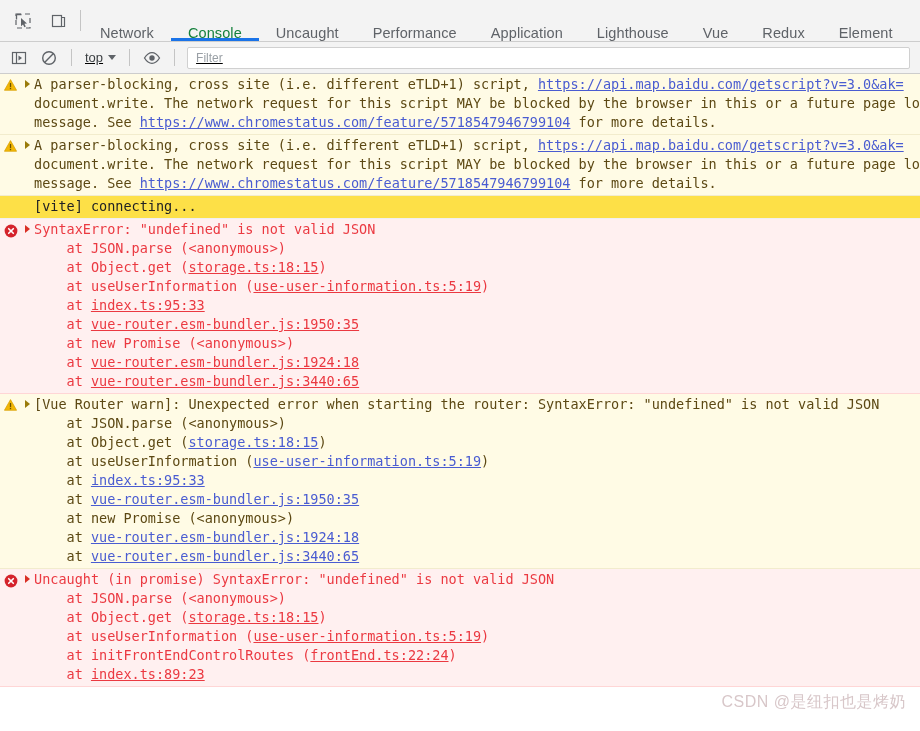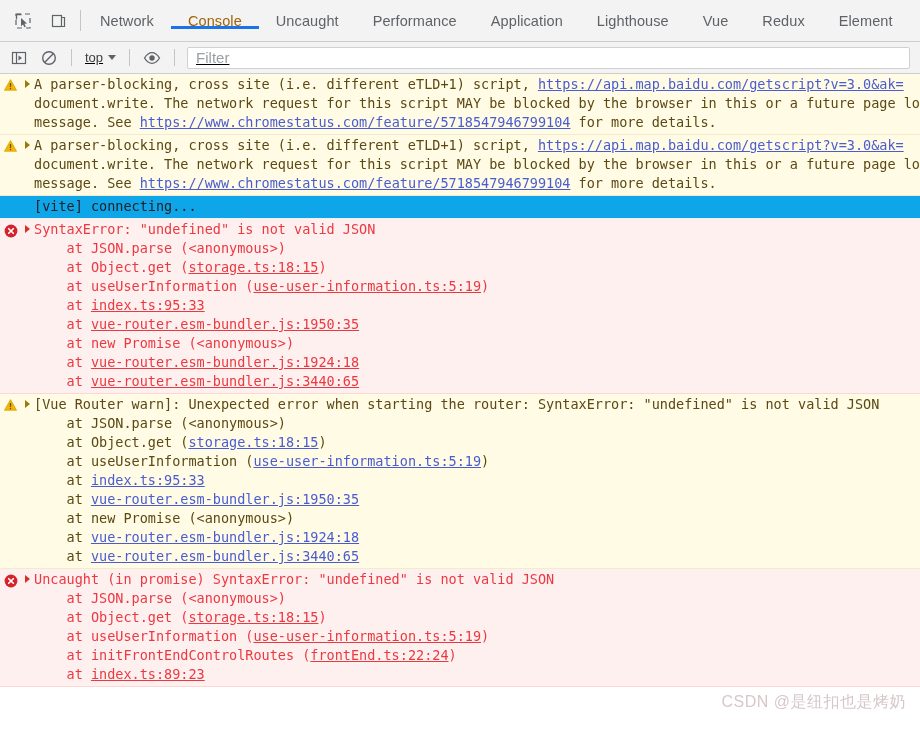--- a/index.html
+++ b/index.html
@@ -50,36 +50,36 @@
   }
   .tool-btn svg { display: block; }
   .vsep {
     width: 1px;
     background: #c4c4c4;
     margin: 10px 2px 10px 2px;
     align-self: stretch;
   }
   .tabs {
     display: flex;
-    align-items: center;
+    align-items: flex-end;
     flex: 1;
     min-width: 0;
   }
   .tab {
     display: flex;
     align-items: center;
     padding: 0 17px;
     font-size: 14.5px;
     color: #5f6368;
     white-space: nowrap;
     position: relative;
     letter-spacing: 0.1px;
   }
   .tab.active {
-    color: #a16207;
+    color: #15803d;
   }
   .tab.active::after {
     content: "";
     position: absolute;
     left: 0; right: 0; bottom: 0;
     height: 3px;
     background: var(--accent, #1a73e8);
   }
 
   
@@ -127,21 +127,21 @@
     flex: 1;
     height: 20px;
     margin-left: 3px;
     margin-right: 4px;
     background: #ffffff;
     border: 1px solid #d0d0d0;
     border-radius: 2px;
     display: flex;
     align-items: center;
     padding: 0 8px;
-    font-size: 15px;
+    font-size: 12px;
     color: #9aa0a6;
     font-family: "Liberation Sans", sans-serif;
   }
 
   
   .console {
     flex: 1;
     overflow: hidden;
     background: #ffffff;
     position: relative;
@@ -155,21 +155,21 @@
   }
   .msg.warn {
     background: #fffbe5;
     border-bottom: 1px solid #f2eccd;
   }
   .msg.err {
     background: #fff0f0;
     border-bottom: 1px solid #ffd6d6;
   }
   .msg.info {
-    background: #0ea5e9;
+    background: #fde047;
     align-items: center;
   }
   .gutter {
     width: 21px;
     min-width: 21px;
     display: flex;
     justify-content: center;
     padding-top: 4px;
   }
   .arrow-col {

